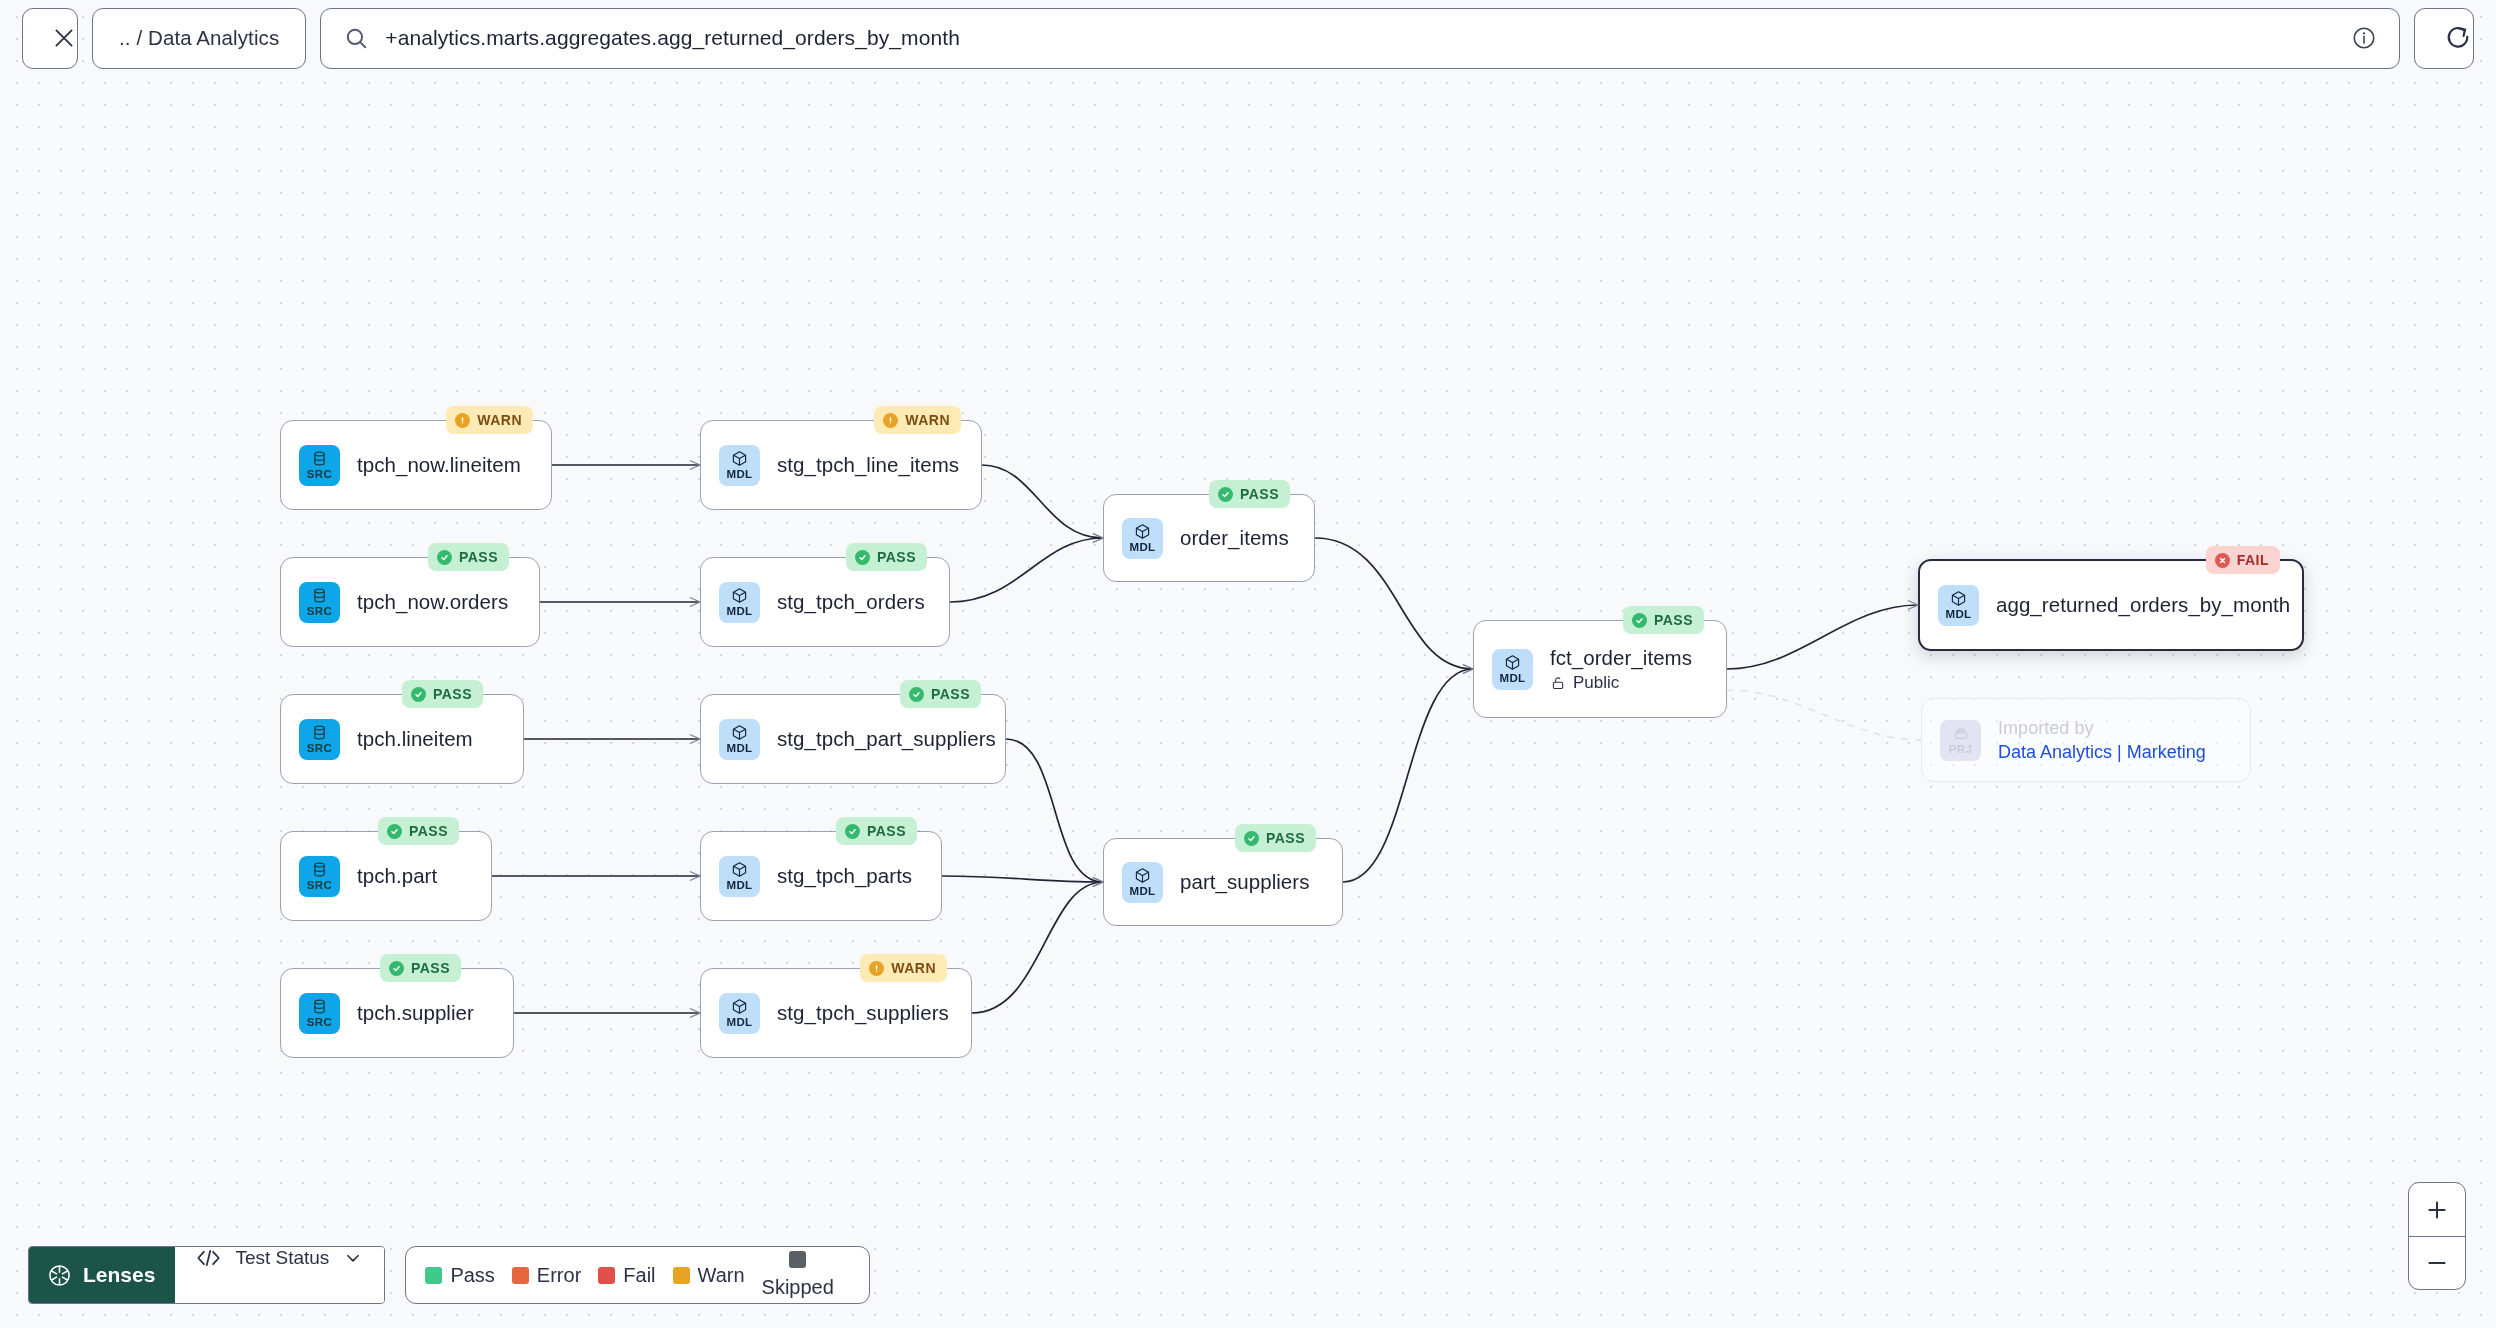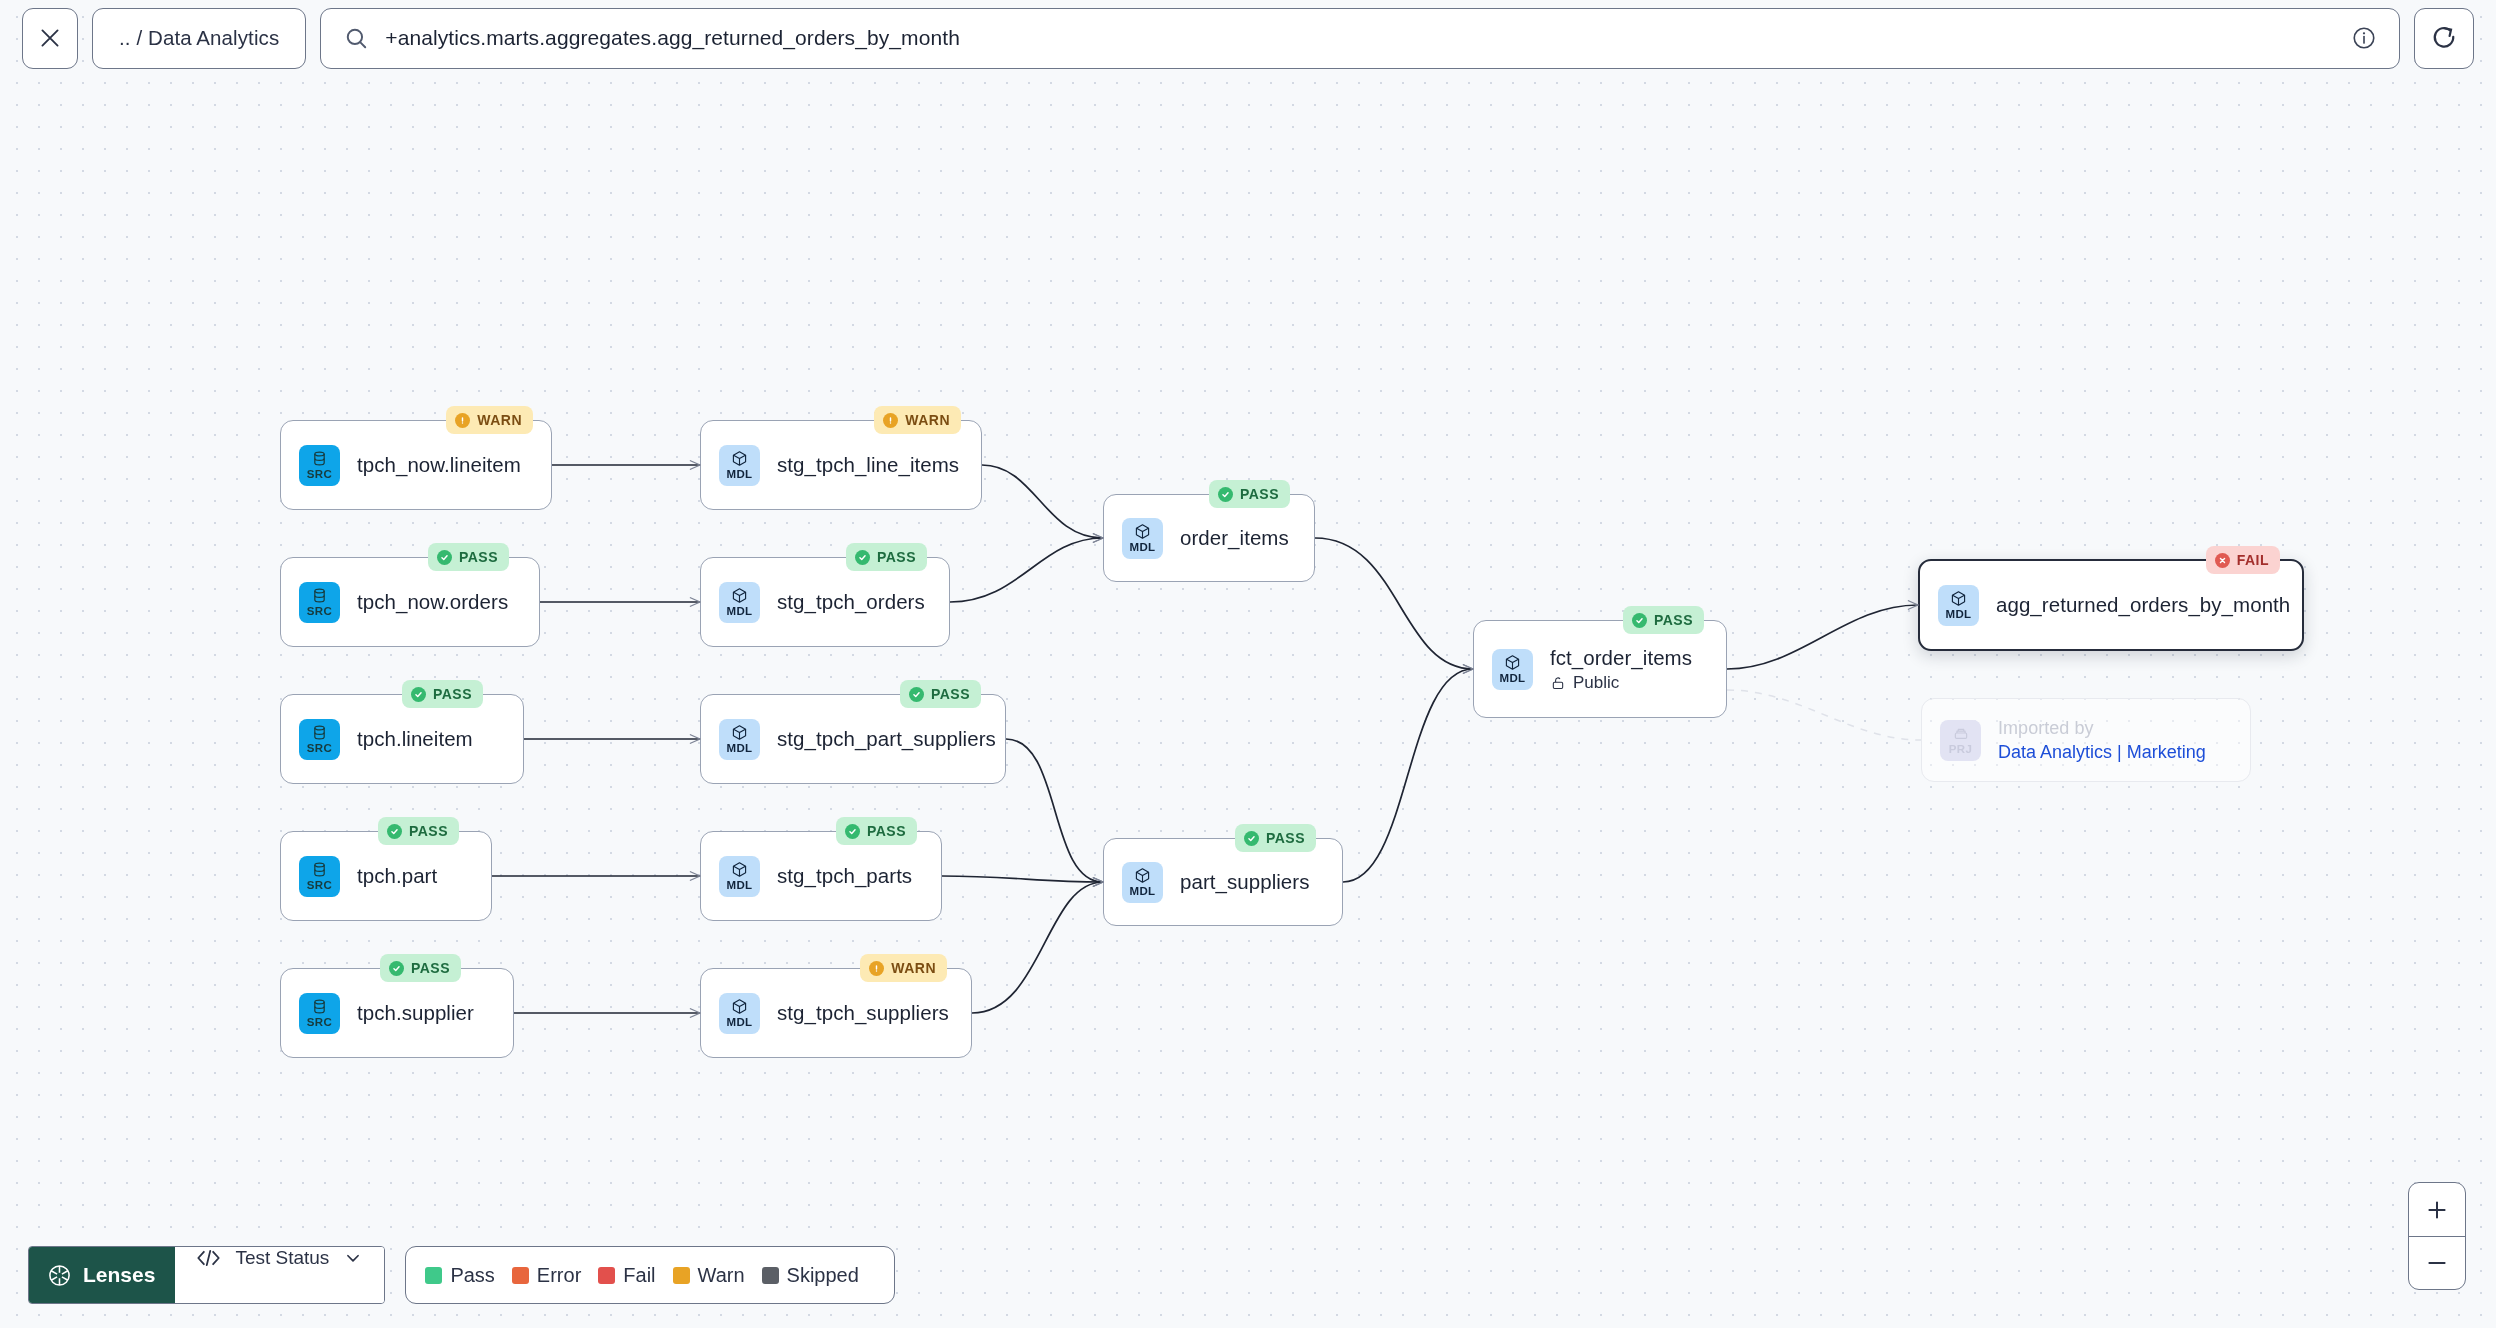--- a/index.html
+++ b/index.html
@@ -26,21 +26,21 @@
     position: absolute; top: 0; left: 0; right: 0; height: 76px;
     display: flex; align-items: center; gap: 14px;
     padding: 0 22px;
     z-index: 40;
   }
   .tb-btn {
     background: #ffffff;
     border: 1.6px solid #6d7689;
     border-radius: 11px;
     height: 61px;
-    display: flex; align-items: center; justify-content: center;
+    display: flex; align-items: center; justify-content: flex-end;
     color: #2b3245;
   }
   #close-btn { width: 56px; flex: 0 0 56px; }
   #breadcrumb {
     padding: 0 26px; font-size: 20.5px; white-space: nowrap;
     letter-spacing: .1px;
   }
   #searchbar {
     flex: 1 1 auto; min-width: 0;
     display: flex; align-items: center; gap: 16px;
@@ -154,21 +154,21 @@
   #legend {
     height: 58px;
     display: flex; align-items: center; gap: 9px;
     padding: 0 19px;
     background: #fff;
     border: 1.5px solid #6d7689;
     border-radius: 11px;
     font-size: 20px;
   }
   .legend-item { display: flex; align-items: center; gap: 8px; margin-right: 8px; }
-  .legend-item:last-child { margin-right: 16px; }
+  .legend-item:last-child { margin-right: 16px; flex-direction: column; }
   .swatch { width: 17px; height: 17px; border-radius: 3px; flex: 0 0 17px; }
 
   #zoom-controls {
     position: absolute; right: 30px; bottom: 38px;
     width: 58px;
     background: #fff;
     border: 1.5px solid #6d7689;
     border-radius: 11px;
     display: flex; flex-direction: column;
     overflow: hidden;

